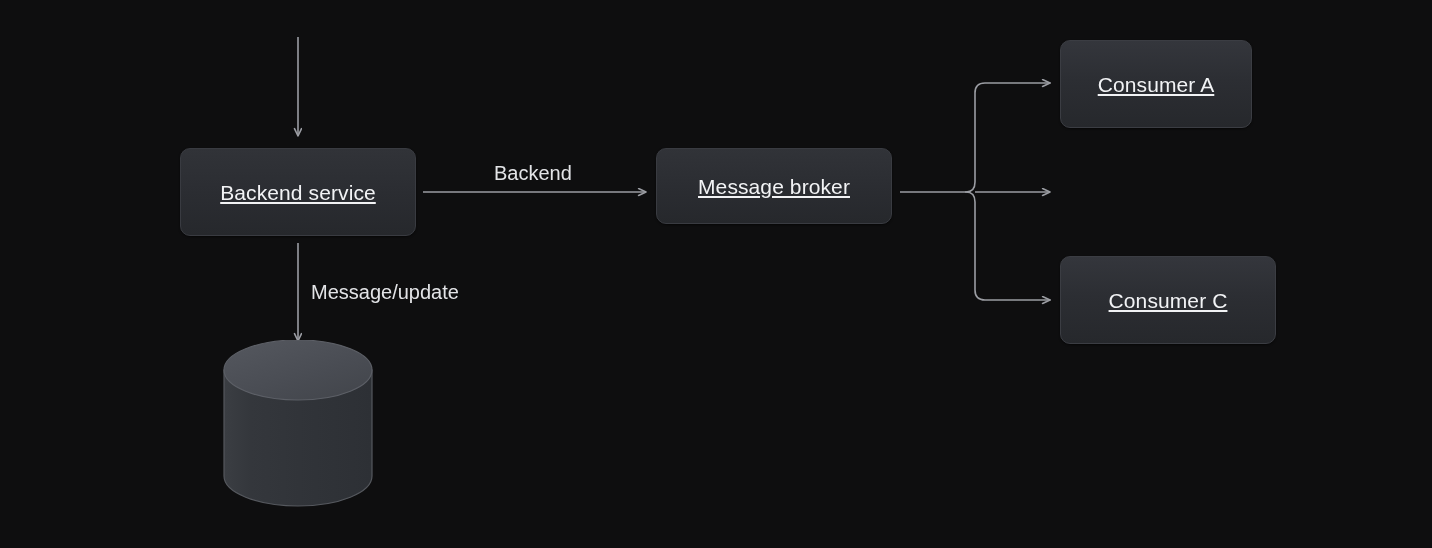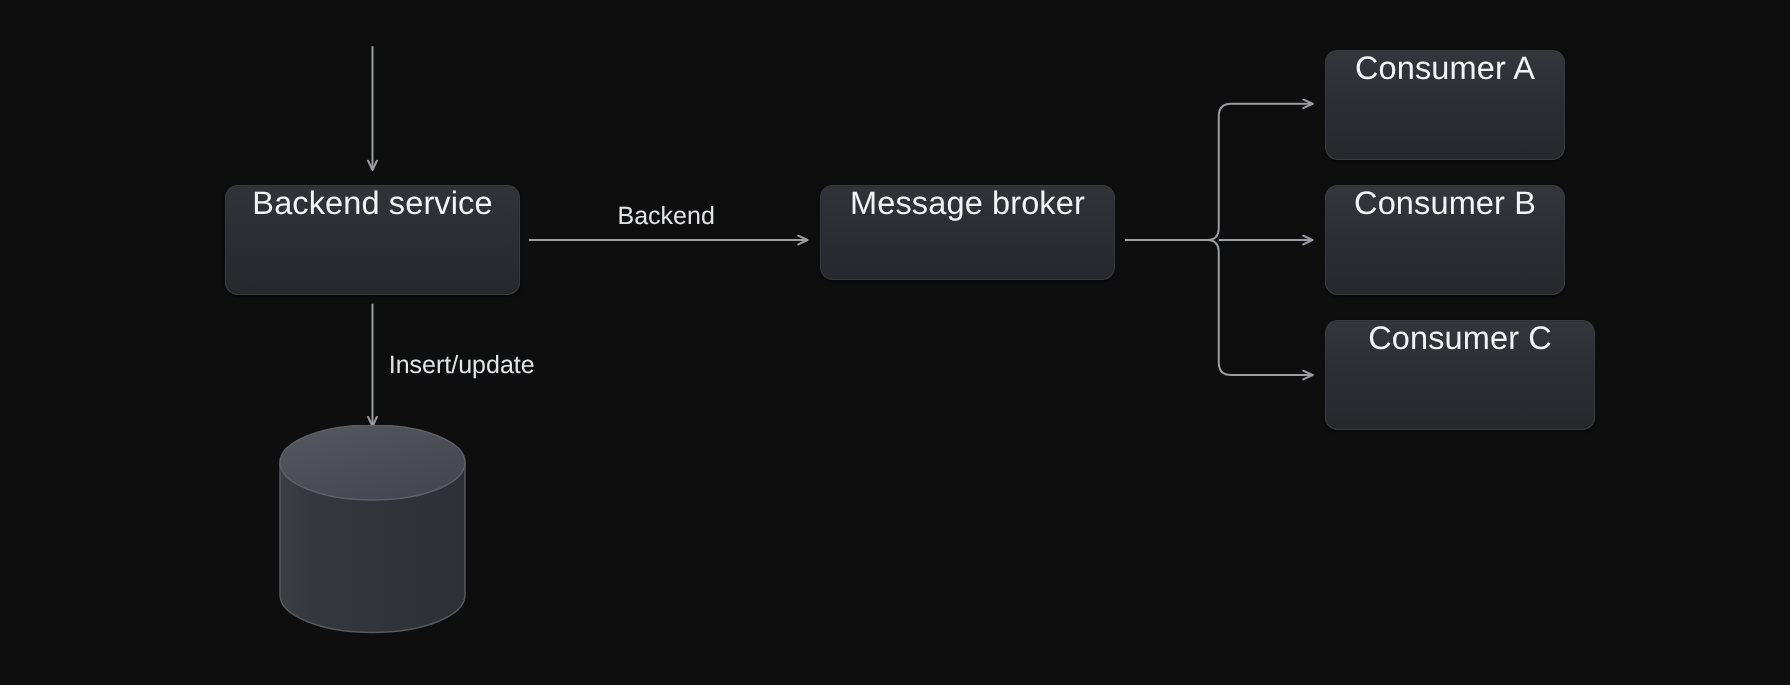--- a/index.html
+++ b/index.html
@@ -12,29 +12,31 @@
     width: 1432px;
     height: 548px;
     background: #0e0e0f;
     overflow: hidden;
     font-family: "Liberation Sans", sans-serif;
   }
   .node-box {
     position: absolute;
     box-sizing: border-box;
     display: flex;
+    align-items: center;
     justify-content: center;
     border-radius: 10px;
     color: #f2f3f5;
-    font-size: 26px;
+    font-size: 21px;
     letter-spacing: 0.1px;
     line-height: 1;
     background: linear-gradient(180deg, #34363c 0%, #2c2e33 45%, #26282c 100%);
     border: 1px solid #3b3d43;
     box-shadow: 0 1px 2px rgba(0,0,0,0.55);
+    text-decoration: underline;
   }
   .node-box.primary {
     background: linear-gradient(180deg, #313338 0%, #2b2d32 50%, #26282c 100%);
     border: 1px solid #393b41;
   }
   .edge-label {
     position: absolute;
     color: #e3e4e7;
     font-size: 20px;
     line-height: 1;
@@ -102,23 +104,20 @@
   </div>
 
   <div class="node-box primary" style="left:656px; top:148px; width:236px; height:76px;">
     <span>Message broker</span>
   </div>
 
   <div class="node-box" style="left:1060px; top:40px; width:192px; height:88px;">
     <span>Consumer A</span>
   </div>
 
-  <div class="node-box" style="left:1060px; top:148px; width:192px; height:88px;">
-    <span>Consumer B</span>
-  </div>
 
   <div class="node-box" style="left:1060px; top:256px; width:216px; height:88px;">
     <span>Consumer C</span>
   </div>
 
   <svg id="db-svg" viewBox="0 0 168 176" xmlns="http://www.w3.org/2000/svg">
     <defs>
       <linearGradient id="dbBodyGrad" x1="0" y1="0" x2="1" y2="0">
         <stop offset="0%" stop-color="#3b3e43"></stop>
         <stop offset="18%" stop-color="#34373c"></stop>
@@ -132,15 +131,15 @@
       </linearGradient>
     </defs>
 
     <path d="M 8 30 L 8 136 A 74 30 0 0 0 156 136 L 156 30 Z" fill="url(#dbBodyGrad)" stroke="#55585e" stroke-width="1.2"></path>
 
     <ellipse cx="82" cy="30" rx="74" ry="30" fill="url(#dbTopGrad)" stroke="#5c5f66" stroke-width="1.2"></ellipse>
   </svg>
 
   <div class="edge-label" style="left:494px; top:163px;">Backend</div>
 
-  <div class="edge-label" style="left:311px; top:282px;">Insert/update</div>
+  <div class="edge-label" style="left:311px; top:282px;">Message/update</div>
 
 </div>
 
 </body></html>

